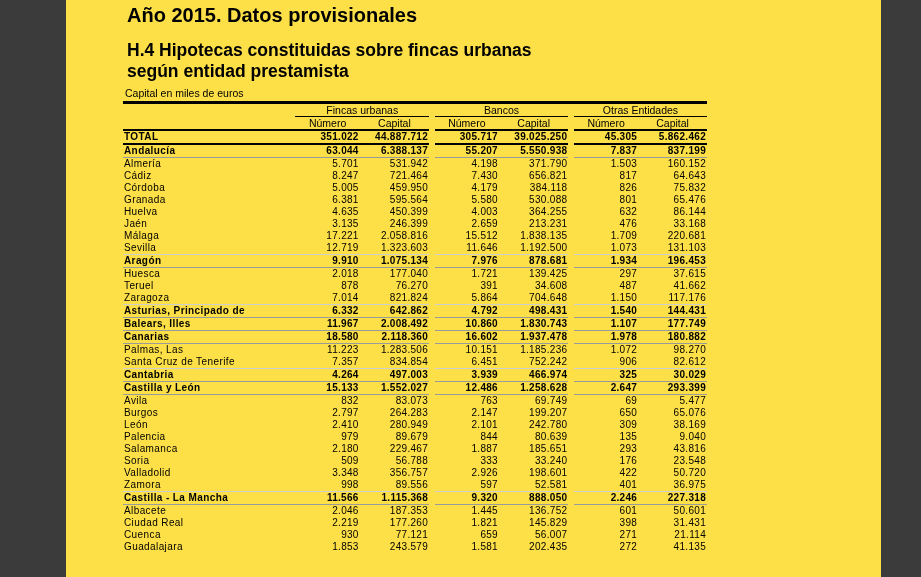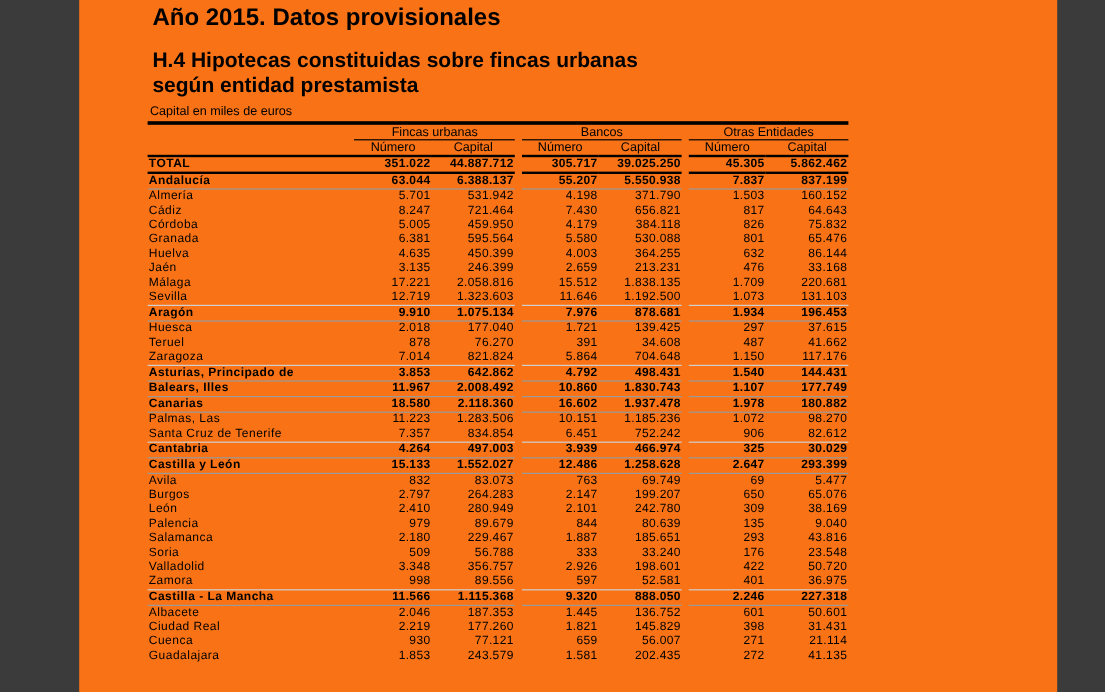--- a/index.html
+++ b/index.html
@@ -4,21 +4,21 @@
 <style>
   html, body { margin: 0; padding: 0; }
   body {
     width: 921px; height: 577px; overflow: hidden;
     background: #3b3b3b;
     position: relative;
     font-family: "Liberation Sans", sans-serif;
   }
   .page {
     position: absolute; left: 66px; top: 0; width: 815px; height: 577px;
-    background: #f97316; overflow: hidden;
+    background: #fde047; overflow: hidden;
   }
   .title1 {
     position: absolute; left: 61px; top: 4px;
     font-size: 20px; font-weight: bold; color: #000; letter-spacing: 0;
     white-space: nowrap;
   }
   .title2 {
     position: absolute; left: 61px; top: 40px;
     font-size: 17.5px; font-weight: bold; color: #000; line-height: 21px;
     white-space: nowrap;
@@ -250,21 +250,21 @@
           <td class="num">821.824</td>
           <td class="gap"></td>
           <td class="num">5.864</td>
           <td class="num">704.648</td>
           <td class="gap"></td>
           <td class="num">1.150</td>
           <td class="num">117.176</td>
         </tr>
         <tr class="bold">
           <td class="name">Asturias, Principado de</td>
-          <td class="num">3.853</td>
+          <td class="num">6.332</td>
           <td class="num">642.862</td>
           <td class="gap"></td>
           <td class="num">4.792</td>
           <td class="num">498.431</td>
           <td class="gap"></td>
           <td class="num">1.540</td>
           <td class="num">144.431</td>
         </tr>
         <tr class="bold">
           <td class="name">Balears, Illes</td>

